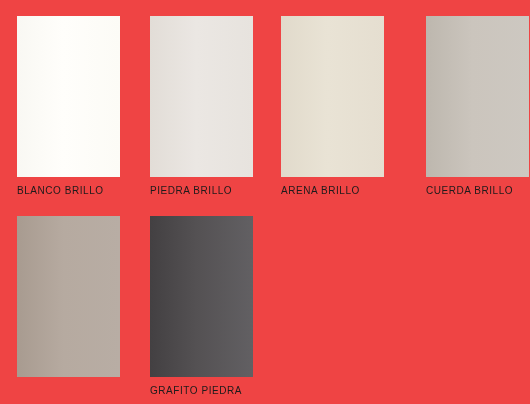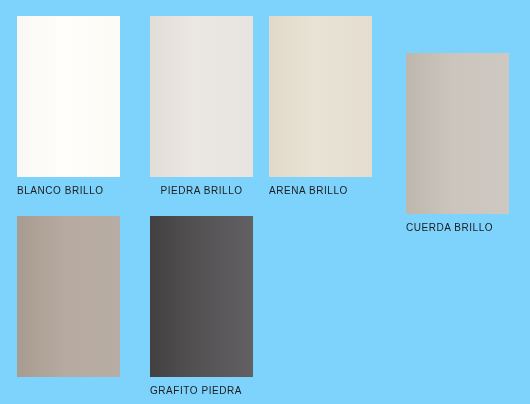--- a/index.html
+++ b/index.html
@@ -44,36 +44,36 @@
     color: #1c1b1b;
     white-space: nowrap;
     line-height: 12px;
   }
 
   
   .row-1 { top: 16px; }
   .row-2 { top: 216px; }
   .col-1 { left: 17px; }
   .col-2 { left: 150px; }
-  .col-3 { left: 269px; }
-  .col-4 { left: 406px; margin-top: 37px; }
+  .col-3 { left: 281px; }
+  .col-4 { left: 426px; }
 </style>
 </head>
 <body>
 
-<div id="palette-board" style="background: #7dd3fc;">
+<div id="palette-board" style="background: #ef4444;">
 
   <div class="swatch-cell row-1 col-1">
     <span class="swatch-chip" style="background: linear-gradient(to right, rgb(249, 248, 243) 0%, rgb(255, 254, 251) 45%, rgb(252, 251, 246) 100%); width: 103px; height: 161px;"></span>
     <span class="swatch-label" style="color: rgb(28, 27, 27);">BLANCO BRILLO</span>
   </div>
 
   <div class="swatch-cell row-1 col-2">
     <span class="swatch-chip" style="background: linear-gradient(to right, rgb(226, 221, 215) 0%, rgb(235, 231, 227) 45%, rgb(231, 227, 222) 100%); width: 103px; height: 161px;"></span>
-    <span class="swatch-label" style="color: rgb(28, 27, 27); text-align: center;">PIEDRA BRILLO</span>
+    <span class="swatch-label" style="color: rgb(28, 27, 27);">PIEDRA BRILLO</span>
   </div>
 
   <div class="swatch-cell row-1 col-3">
     <span class="swatch-chip" style="background: linear-gradient(to right, rgb(225, 218, 203) 0%, rgb(233, 227, 213) 45%, rgb(229, 222, 208) 100%); width: 103px; height: 161px;"></span>
     <span class="swatch-label" style="color: rgb(28, 27, 27);">ARENA BRILLO</span>
   </div>
 
   <div class="swatch-cell row-1 col-4">
     <span class="swatch-chip" style="background: linear-gradient(to right, rgb(189, 183, 174) 0%, rgb(203, 197, 189) 45%, rgb(205, 200, 193) 100%); width: 103px; height: 161px;"></span>
     <span class="swatch-label" style="color: rgb(28, 27, 27);">CUERDA BRILLO</span>

